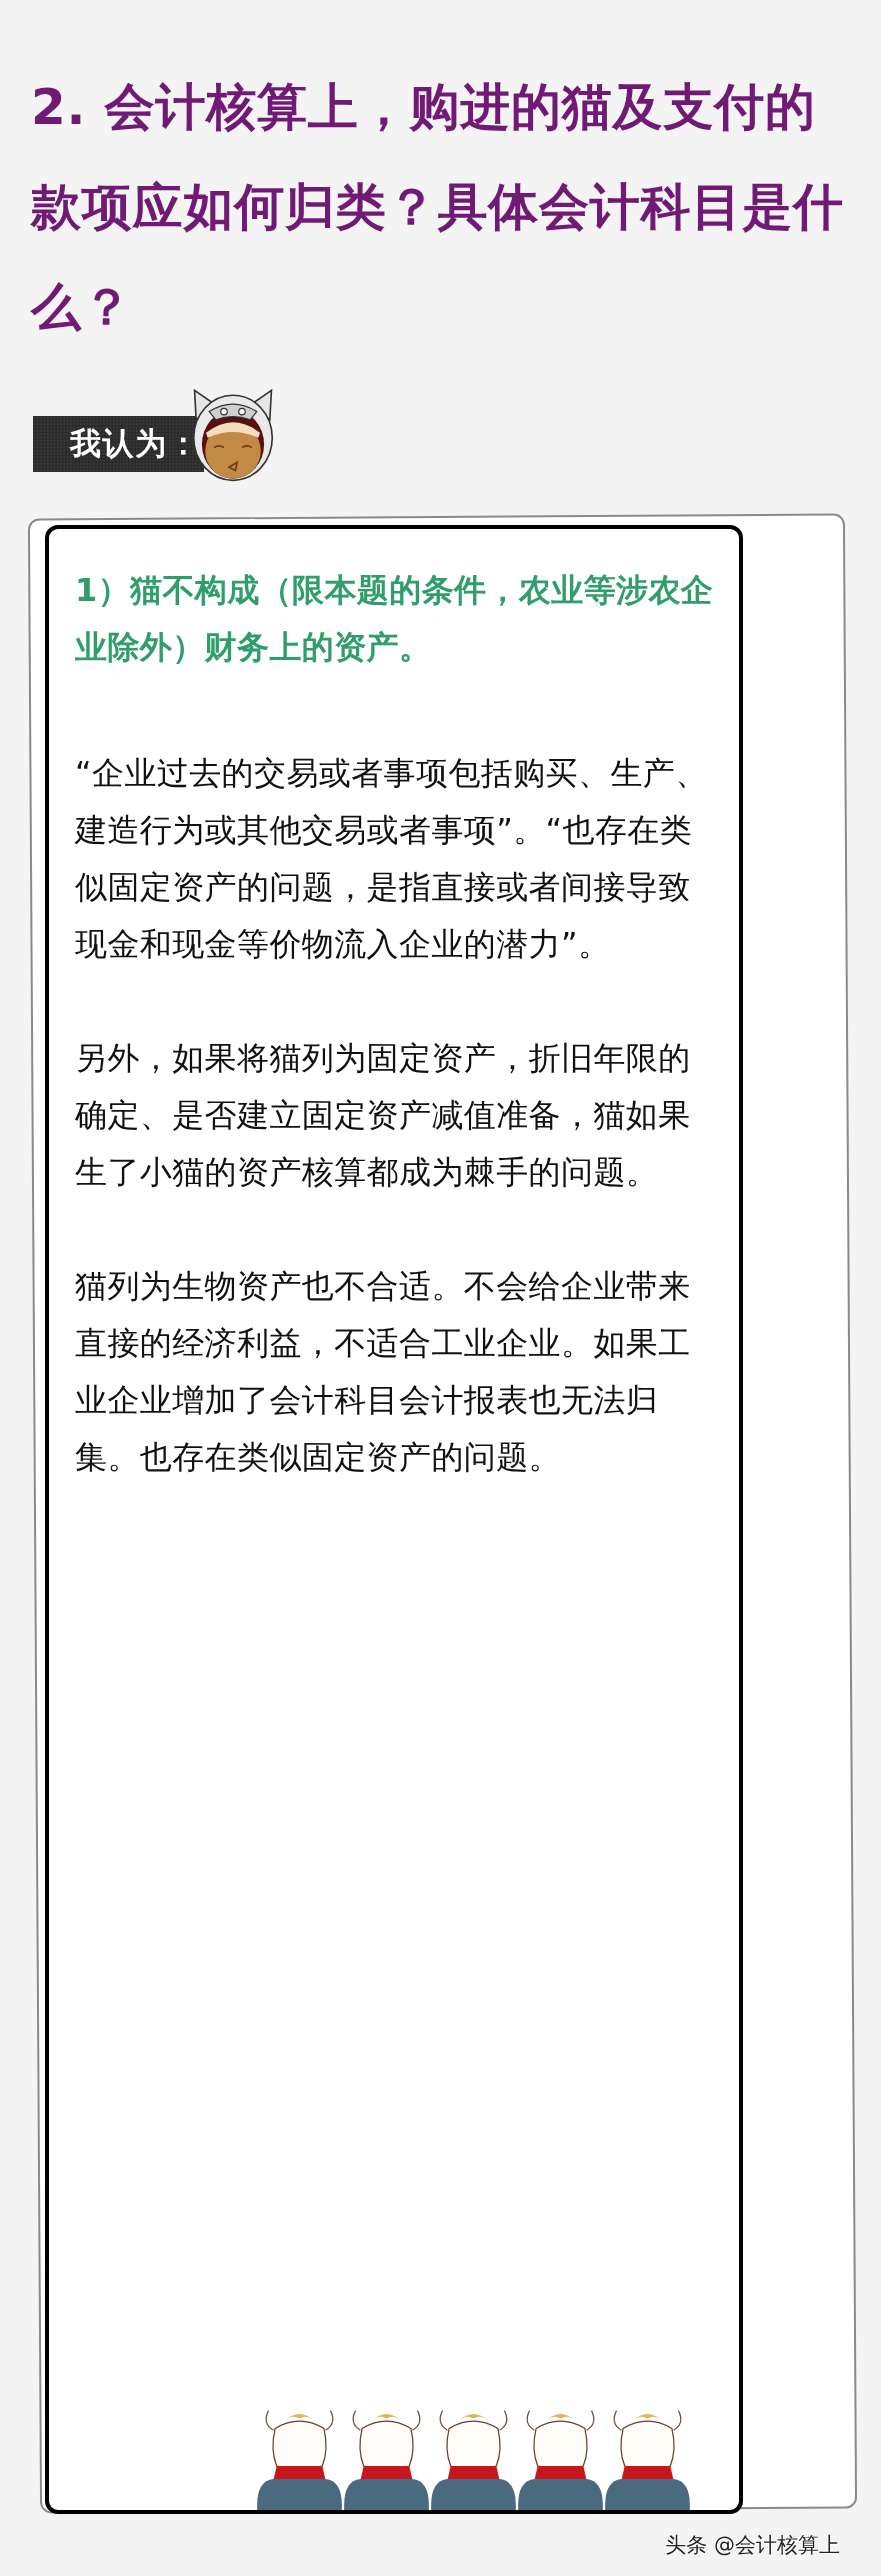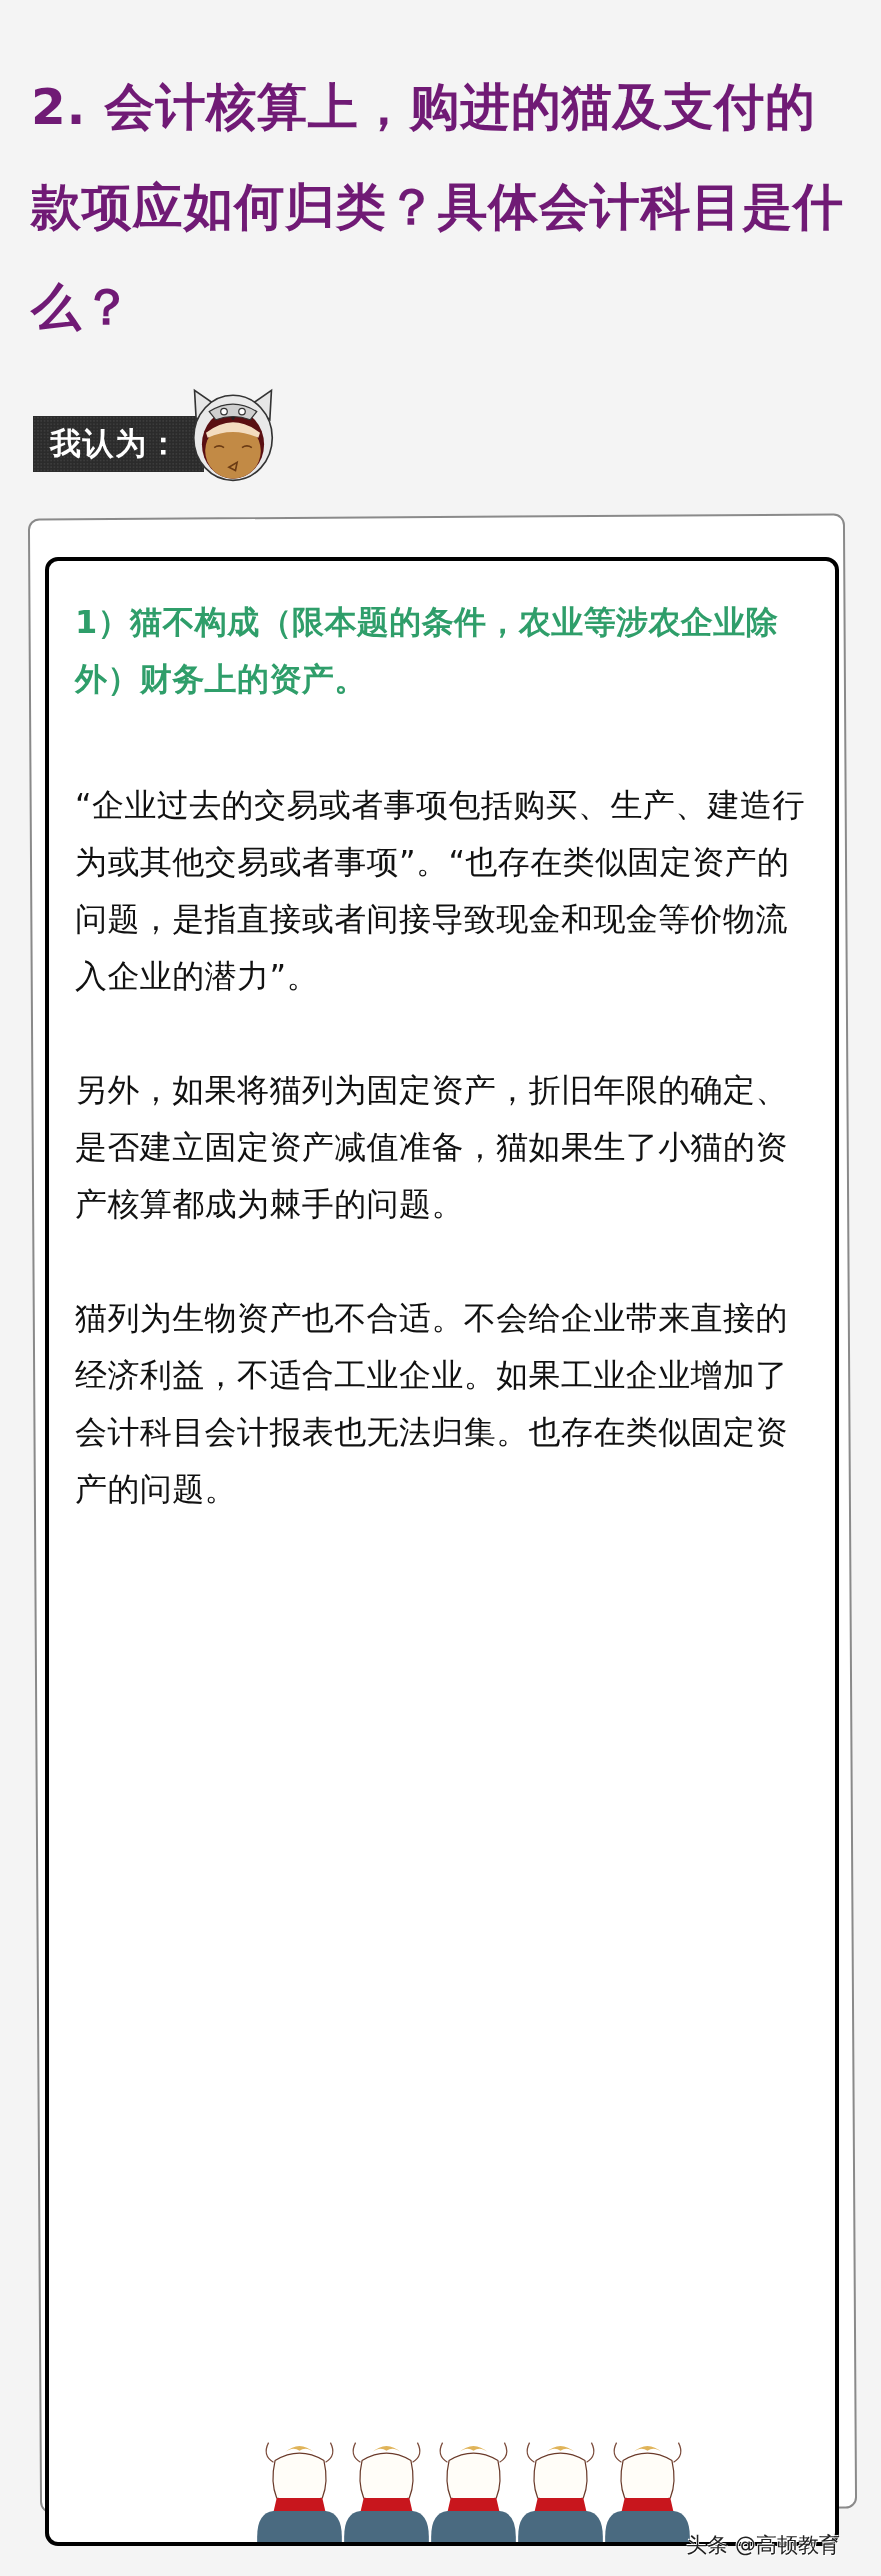--- a/index.html
+++ b/index.html
@@ -28,21 +28,21 @@
     position: absolute;
     left: 33px;
     top: 416px;
     height: 56px;
     width: 171px;
     background: #2b2b2b;
     background-image: radial-gradient(rgba(255,255,255,0.08) 0.8px, transparent 0.8px);
     background-size: 3.3px 3.3px;
     display: flex;
     align-items: center;
-    padding-left: 17px;
+    padding-left: 37px;
     box-sizing: border-box;
   }
   .badge-label {
     color: #fff;
     font-size: 31px;
     font-weight: bold;
     letter-spacing: 1.6px;
   }
   .mascot {
     position: absolute;
@@ -60,28 +60,27 @@
     border: 2.4px solid #8a8a8a;
     border-radius: 11.4px;
     background: #fff;
     transform: rotate(-0.35deg);
     transform-origin: center;
   }
   .card {
     position: absolute;
     left: 45px;
     top: 525px;
-    width: 794px;
+    width: 698px;
     height: 1989px;
     border: 4.1px solid #000;
     border-radius: 13px;
     background: #fff;
     box-sizing: border-box;
     padding: 33px 24.5px 0 26px;
-    margin-top: 32px;
   }
   .para {
     font-size: 32px;
     line-height: 57px;
     margin: 0 0 57px 0;
     color: #111;
     letter-spacing: 0.4px;
   }
   .para.green {
     color: #2f9e6a;
@@ -201,14 +200,14 @@
         <path d="M90 2 Q98 18 84 26" stroke="#7a4a3a" stroke-width="1.5" fill="#fff"></path>
         <path d="M34 14 Q52 -2 70 14 Q60 6 52 12 Q44 6 34 14 Z" fill="#e0b45a"></path>
         <path d="M22 24 Q52 6 82 24 Q88 50 80 70 Q52 78 24 70 Q16 50 22 24 Z" fill="#fffdf8" stroke="#6a3a2a" stroke-width="1.5"></path>
         <path d="M24 70 L80 70 L86 96 L18 96 Z" fill="#c8161d"></path>
         <path d="M0 118 Q0 88 20 86 L84 86 Q104 88 104 118 L104 124 L0 124 Z" fill="#4a6a80"></path>
       </svg>
     </div>
   </div>
 </div>
 
-<div class="watermark">头条 @高顿教育</div>
+<div class="watermark">头条 @会计核算上</div>
 
 
 </body></html>

